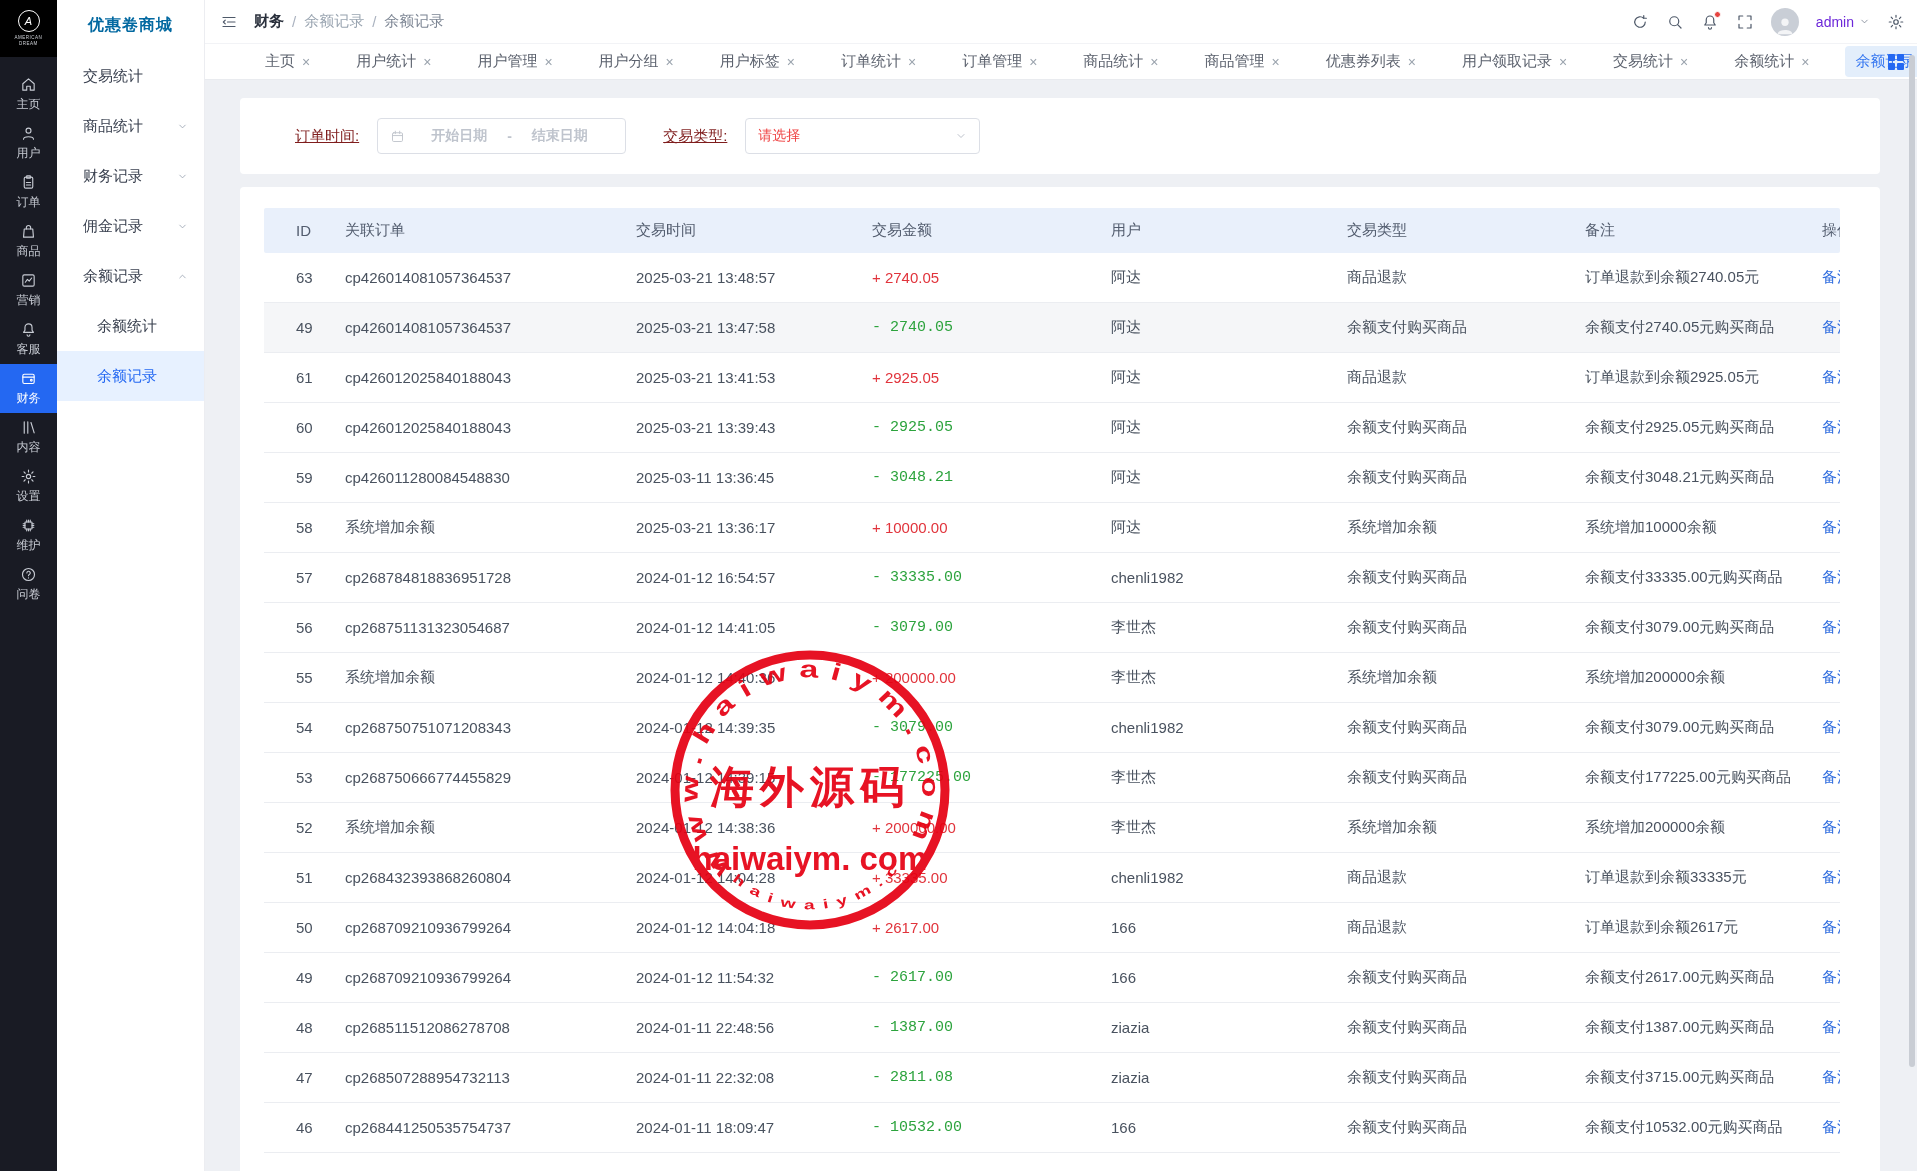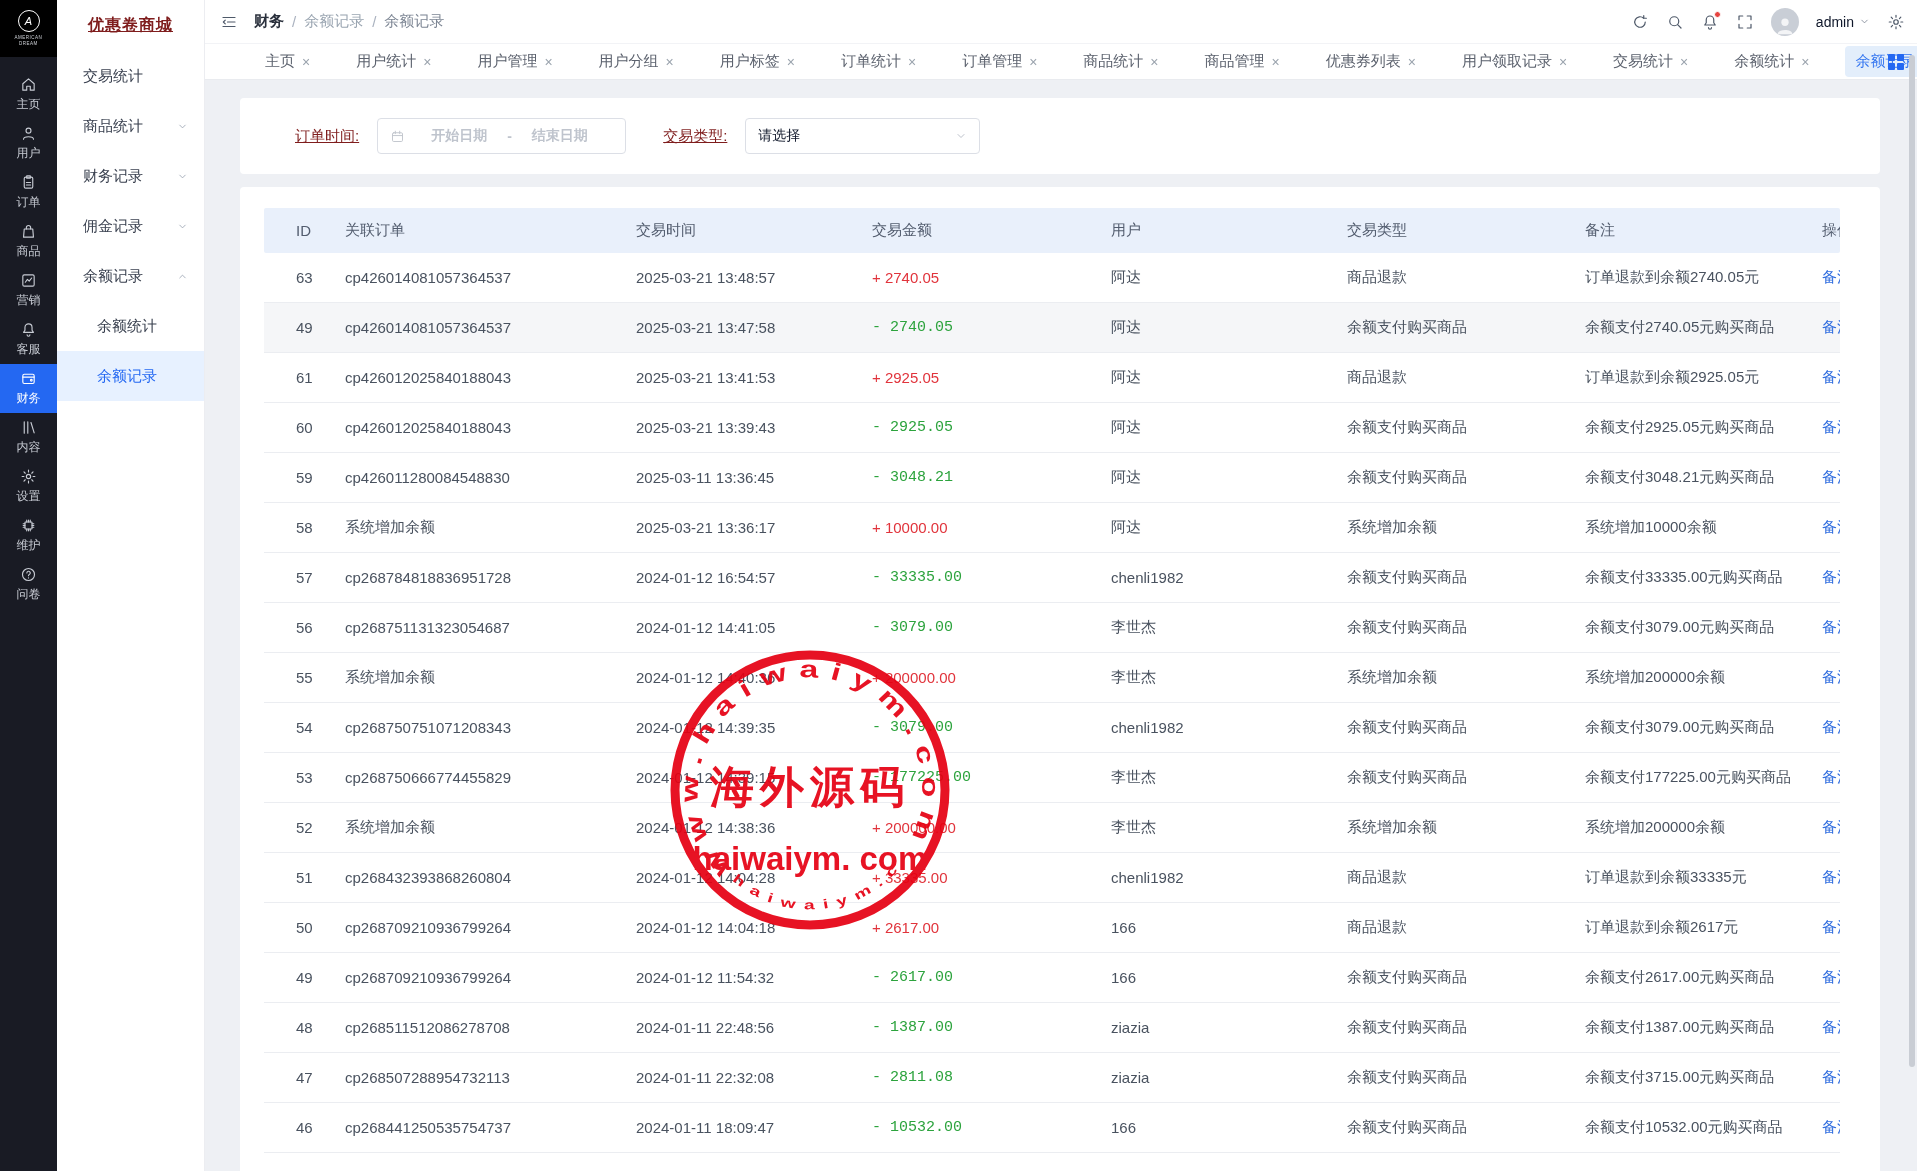--- a/index.html
+++ b/index.html
@@ -13,21 +13,21 @@
   .logo-caption { font-size:4.5px; color:#cfd2d8; letter-spacing:.5px; text-align:center; line-height:1.3; white-space:pre-line; }
   .rail-items { margin-top:13px; display:flex; flex-direction:column; }
   .rail-item { height:49px; display:flex; flex-direction:column; align-items:center; justify-content:center; gap:3px; color:#c8ccd4; cursor:pointer; }
   .rail-item svg { width:17px; height:17px; stroke:#c8ccd4; fill:none; stroke-width:1.6; stroke-linecap:round; stroke-linejoin:round; }
   .rail-item .rail-label { font-size:12px; }
   .rail-item.active { background:#2468f2; color:#fff; }
   .rail-item.active svg { stroke:#fff; }
 
   
   .sidebar { position:absolute; left:57px; top:0; width:148px; height:1171px; background:#fff; border-right:1px solid #ecedf1; z-index:30; }
-  .app-title { height:51px; display:flex; align-items:center; justify-content:center; font-size:16px; font-weight:bold; color:#7f1d1d; letter-spacing:1px;text-decoration:underline; }
+  .app-title { height:51px; display:flex; align-items:center; justify-content:center; font-size:16px; font-weight:bold; color:#0369a1; letter-spacing:1px; }
   .menu-item { height:50px; display:flex; align-items:center; padding-left:26px; padding-right:16px; font-size:15px; color:#39404f; cursor:pointer; }
   .menu-item .mi-label { flex:1; }
   .menu-item svg { width:11px; height:11px; stroke:#98a1b0; fill:none; stroke-width:1.8; stroke-linecap:round; stroke-linejoin:round; }
   .menu-sub { height:50px; display:flex; align-items:center; padding-left:40px; font-size:15px; color:#39404f; cursor:pointer; }
   .menu-sub.active { background:#e7f1ff; color:#2468f2; }
 
   
   .header { position:absolute; left:205px; top:0; right:0; height:44px; background:#fff; display:flex; align-items:center; padding:0 12px 0 15px; z-index:20; border-bottom:1px solid #f2f3f6; }
   .hd-icon { width:18px; height:18px; stroke:#4e5969; fill:none; stroke-width:1.6; stroke-linecap:round; stroke-linejoin:round; }
   .hamburger { margin-right:16px; cursor:pointer; display:flex; }
@@ -35,41 +35,41 @@
   .bc-root { color:#2b313d; font-weight:bold; }
   .bc-sep { color:#aab2bf; }
   .bc-mid { color:#9aa5b1; }
   .bc-cur { color:#7d8694; }
   .hd-right { margin-left:auto; display:flex; align-items:center; gap:17px; }
   .hd-btn { position:relative; display:flex; cursor:pointer; }
   .badge-dot { position:absolute; right:-2px; top:-2px; width:7px; height:7px; border-radius:50%; background:#e64340; border:1px solid #fff; }
   .avatar { width:28px; height:28px; border-radius:50%; background:#c9ced6; display:flex; align-items:flex-end; justify-content:center; overflow:hidden; cursor:pointer; }
   .avatar svg { width:22px; height:22px; fill:#f3f4f6; stroke:none; }
   .admin-wrap { display:flex; align-items:center; gap:5px; cursor:pointer; }
-  .admin-name { font-size:14px; color:#0f172a; }
+  .admin-name { font-size:14px; color:#6d28d9; }
   .chev-sm { width:11px; height:11px; stroke:#7d8694; fill:none; stroke-width:1.8; stroke-linecap:round; stroke-linejoin:round; }
 
   
   .tabbar { position:absolute; left:205px; top:44px; right:0; height:36px; background:#fff; border-bottom:1px solid #e9ebef; display:flex; align-items:center; padding-left:50px; gap:26px; z-index:18; }
   .tab { display:flex; align-items:center; gap:7px; padding:6px 10px; border-radius:4px; font-size:15px; color:#5c626e; cursor:pointer; white-space:nowrap; }
   .tab-close { font-size:14px; color:#9aa3ad; line-height:1; }
   .tab.active { background:#e3eefb; color:#3576f0; }
   .grid-btn { position:absolute; right:13px; top:10px; width:16px; height:16px; display:grid; grid-template-columns:7px 7px; grid-template-rows:7px 7px; gap:2px; cursor:pointer; }
   .grid-btn span { background:#2468f2; border-radius:1px; }
 
   
   .content { position:absolute; left:205px; top:80px; right:0; bottom:0; background:#eef0f4; }
   .filter-card { position:absolute; left:35px; top:18px; width:1640px; height:76px; background:#fff; border-radius:4px; display:flex; align-items:center; padding-left:55px; }
   .f-label { font-size:15px; color:#7f1d1d; margin-right:18px;text-decoration:underline; }
   .date-input { width:249px; height:36px; border:1px solid #dcdfe6; border-radius:4px; display:flex; align-items:center; padding:0 12px; color:#bfc4cd; font-size:14px; background:#fff; cursor:text;font-weight:bold; }
   .date-input svg { width:15px; height:15px; stroke:#c0c4cc; fill:none; stroke-width:1.5; stroke-linecap:round; margin-right:12px; }
   .dr-start,.dr-end { width:84px; text-align:center; }
   .dr-sep { margin:0 6px; }
   .gap2 { width:37px; }
-  .select-input { width:235px; height:36px; border:1px solid #dcdfe6; border-radius:4px; display:flex; align-items:center; padding:0 12px; color:#0f172a; font-size:14px; background:#fff; cursor:pointer; }
+  .select-input { width:235px; height:36px; border:1px solid #dcdfe6; border-radius:4px; display:flex; align-items:center; padding:0 12px; color:#ef4444; font-size:14px; background:#fff; cursor:pointer; }
   .select-input .sel-text { flex:1; }
   .select-input svg { width:12px; height:12px; stroke:#b4bac4; fill:none; stroke-width:1.8; stroke-linecap:round; stroke-linejoin:round; }
 
   
   .table-card { position:absolute; left:35px; top:107px; width:1640px; height:984px; background:#fff; border-radius:4px 4px 0 0; padding:21px 40px 0 24px; }
   .grid-row { display:grid; grid-template-columns:49px 291px 236px 239px 236px 238px 237px 1fr; align-items:center; padding-left:32px; }
   .thead { height:45px; background:#e9f0fb; border-radius:2px; font-size:15px; color:#525c6e; }
   .trow { height:50px; border-bottom:1px solid #ebedf1; font-size:15px; color:#49525f; background:#fff; }
   .trow.hover { background:#f5f6f8; }
   .td { overflow:hidden; white-space:nowrap; }

